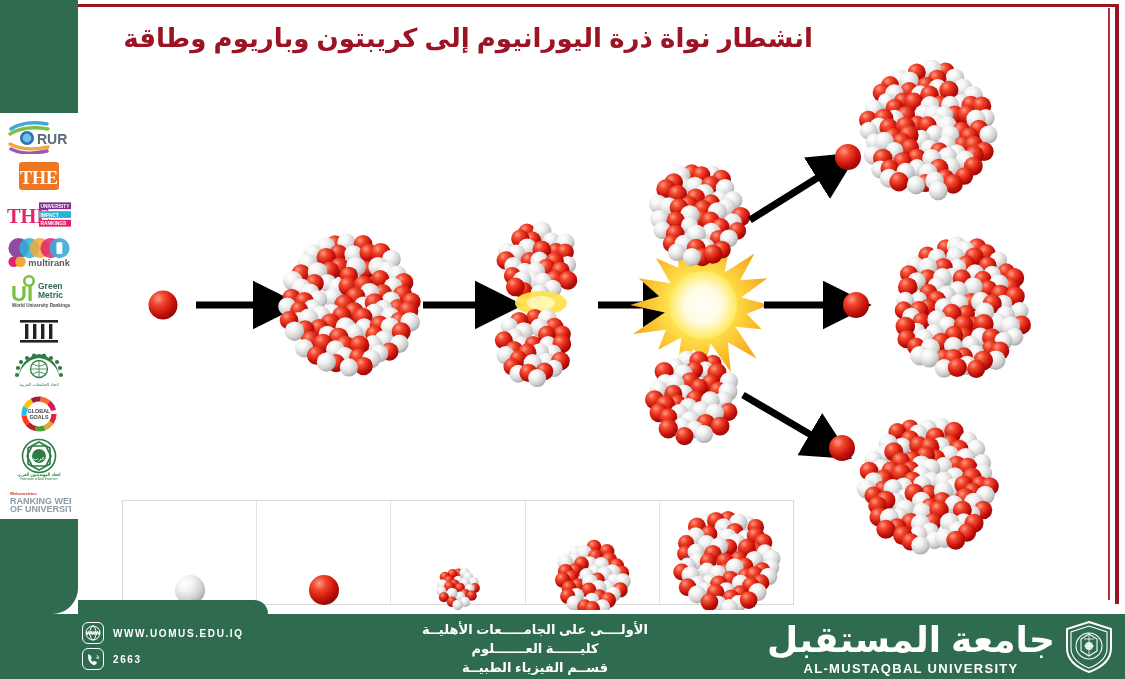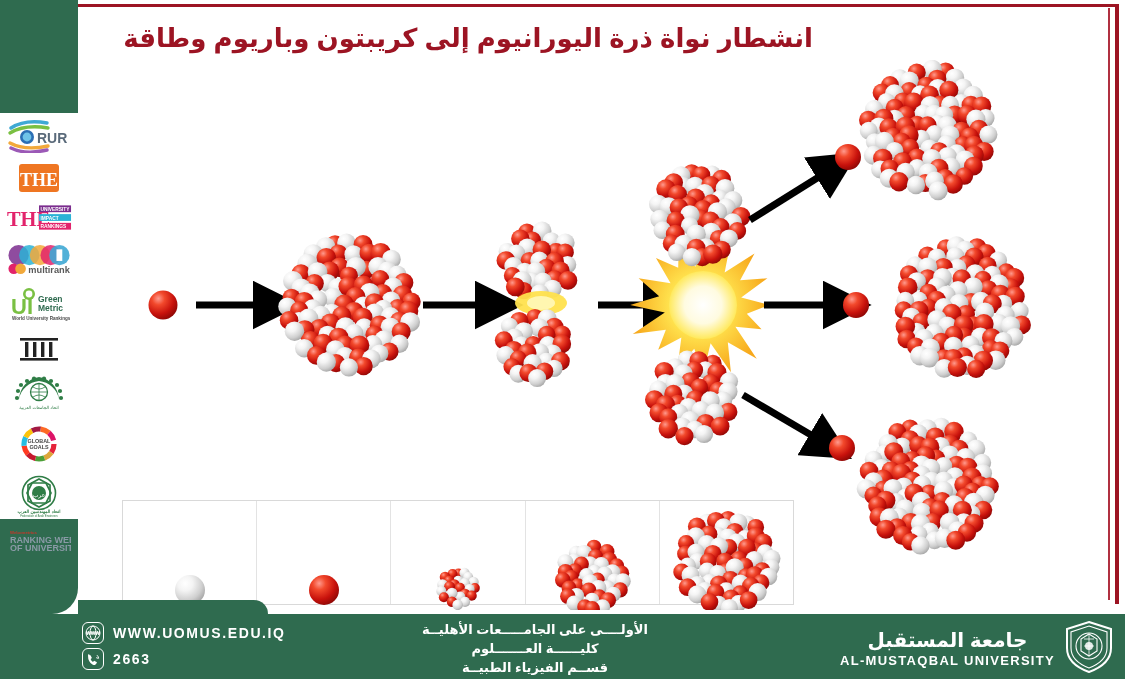--- a/index.html
+++ b/index.html
@@ -39,21 +39,21 @@
     position: absolute; left: 0; top: 519px; width: 78px; height: 95px;
     background: #2f6b4f;
     border-bottom-right-radius: 26px;
   }
   .badge-panel {
     position: absolute; left: 0; top: 113px; width: 78px; height: 406px;
     background: #ffffff;
     display: flex; flex-direction: column;
     align-items: center;
     padding-top: 6px;
-    gap: 10px;
+    gap: 3px;
   }
   .badge {
     width: 66px; height: 44px;
     display: flex; align-items: center; justify-content: center;
     position: relative;
   }
 
   
   .b-rur svg, .badge svg { display: block; }
 
@@ -120,21 +120,21 @@
   .contact-icon {
     width: 22px; height: 22px;
     border: 1.5px solid #ffffff;
     border-radius: 6px;
     display: flex; align-items: center; justify-content: center;
     color: #ffffff;
     flex: 0 0 auto;
   }
   .contact-text {
     color: #ffffff;
-    font-size: 14px;
+    font-size: 10px;
     font-weight: bold;
     letter-spacing: 1.6px;
   }
   .footer-center {
     position: absolute; left: 300px; top: 7px;
     width: 470px;
     text-align: center;
     direction: rtl;
     color: #ffffff;
     font-size: 13px;
@@ -142,21 +142,21 @@
     line-height: 1.45;
   }
   .footer-center div { white-space: nowrap; }
   .brand {
     position: absolute; right: 10px; top: 6px;
     display: flex; align-items: center; gap: 8px;
   }
   .brand-text { text-align: center; color:#fff; }
   .brand-ar {
     direction: rtl;
-    font-size: 20px;
+    font-size: 36px;
     font-weight: bold;
     line-height: 1;
     letter-spacing: -1px;
   }
   .brand-en {
     font-size: 13px;
     font-weight: bold;
     letter-spacing: 1.3px;
     margin-top: 3px;
   }

